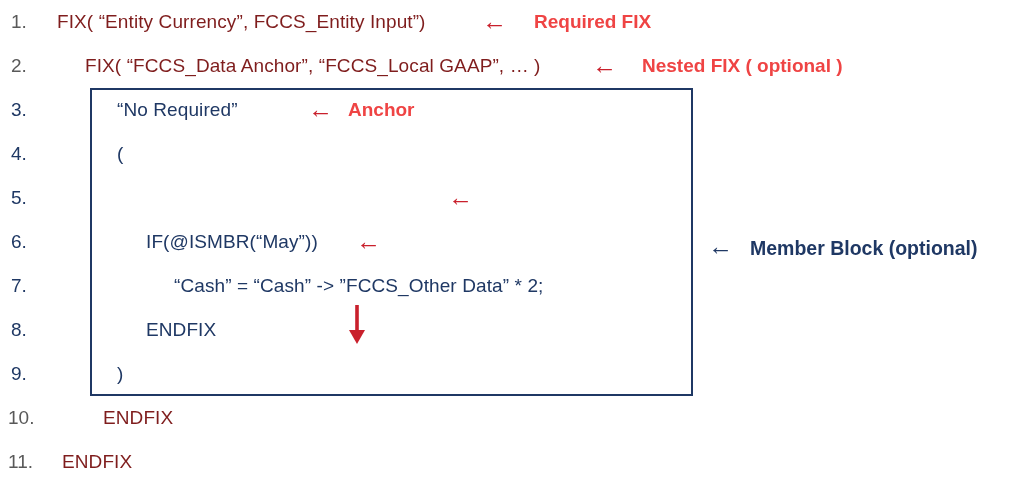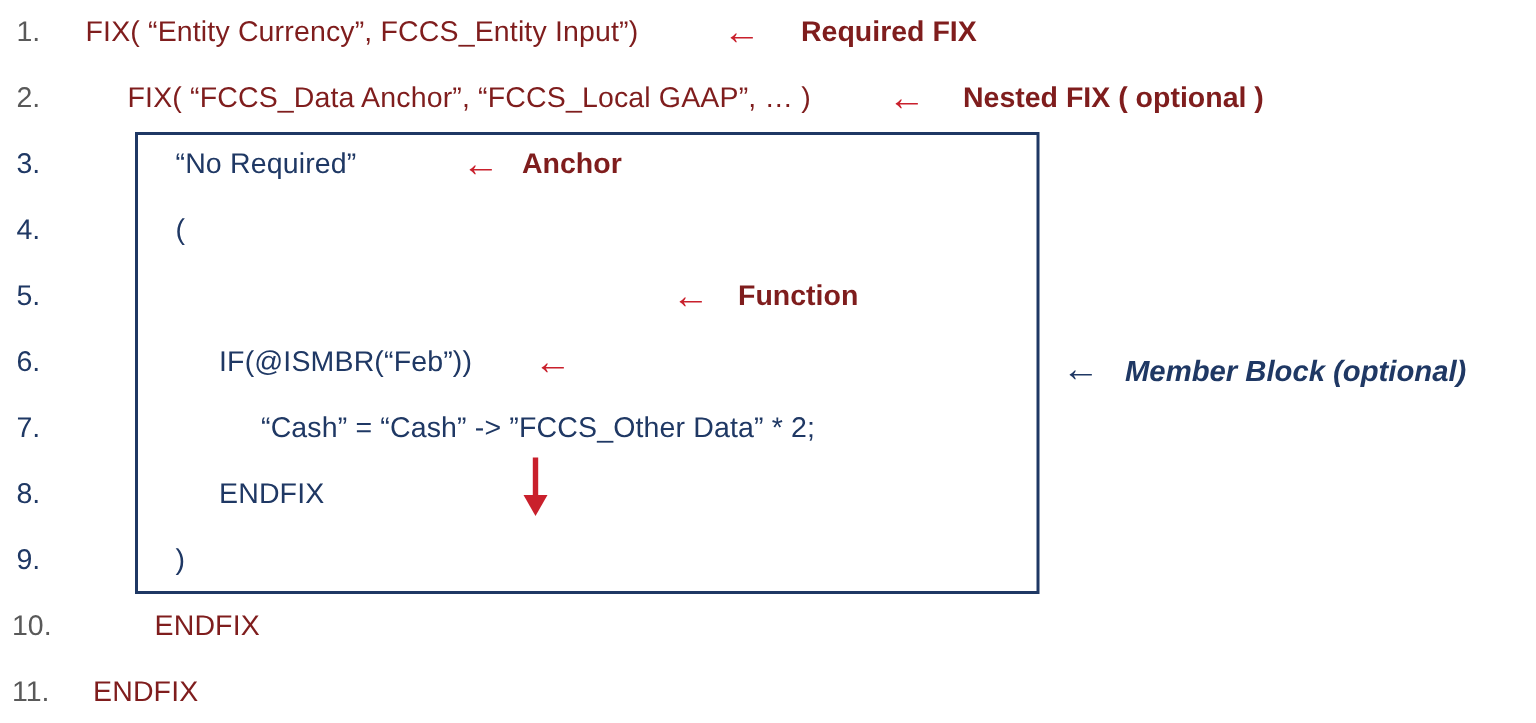--- a/index.html
+++ b/index.html
@@ -9,23 +9,23 @@
     background:#ffffff;
     font-family:"Liberation Sans",sans-serif;
     overflow:hidden;
   }
   .t{position:absolute;white-space:nowrap;line-height:26px;font-size:19px;}
   .num{color:#595959;}
   .num.inner{color:#1f3864;}
   .code{color:#7f1d1d;letter-spacing:0.1px;}
   .code.inner{color:#1f3864;}
   .red-arrow{color:#c9202c;font-weight:bold;font-size:25px;line-height:26px;}
-  .red-label{color:#7f1d1d;font-weight:bold;font-size:19px;}
+  .red-label{color:#ef4444;font-weight:bold;font-size:19px;}
   .navy-arrow{color:#1f3864;font-weight:bold;font-size:25px;line-height:26px;}
-  .navy-label{color:#1f3864;font-weight:bold;font-size:19.5px;font-style:italic;}
+  .navy-label{color:#1f3864;font-weight:bold;font-size:19.5px;}
   #member-box{
     position:absolute;left:90px;top:88px;width:603px;height:308px;
     border:2px solid #1f3864;box-sizing:border-box;background:transparent;
   }
 </style>
 </head>
 <body>
 
 <div id="stage">
 
@@ -44,24 +44,23 @@
   <span class="t num inner" style="left:11px;top:97px">3.</span>
   <span class="t code inner" style="left:117px;top:97px">“No Required”</span>
   <span class="t red-arrow" style="left:308px;top:96px">←</span>
   <span class="t red-label" style="left:348px;top:97px">Anchor</span>
 
   <span class="t num inner" style="left:11px;top:141px">4.</span>
   <span class="t code inner" style="left:117px;top:141px">(</span>
 
   <span class="t num inner" style="left:11px;top:185px">5.</span>
   <span class="t red-arrow" style="left:448px;top:184px">←</span>
-  <span class="t red-label" style="left:492px;top:185px">Function</span>
 
   <span class="t num inner" style="left:11px;top:229px">6.</span>
-  <span class="t code inner" style="left:146px;top:229px">IF(@ISMBR(“Feb”))</span>
+  <span class="t code inner" style="left:146px;top:229px">IF(@ISMBR(“May”))</span>
   <span class="t red-arrow" style="left:356px;top:228px">←</span>
 
   <span class="t navy-arrow" style="left:708px;top:233px">←</span>
   <span class="t navy-label" style="left:750px;top:235px">Member Block (optional)</span>
 
   <span class="t num inner" style="left:11px;top:273px">7.</span>
   <span class="t code inner" style="left:174px;top:273px">“Cash” = “Cash” -&gt; ”FCCS_Other Data” * 2;</span>
 
   <span class="t num inner" style="left:11px;top:317px">8.</span>
   <span class="t code inner" style="left:146px;top:317px">ENDFIX</span>

